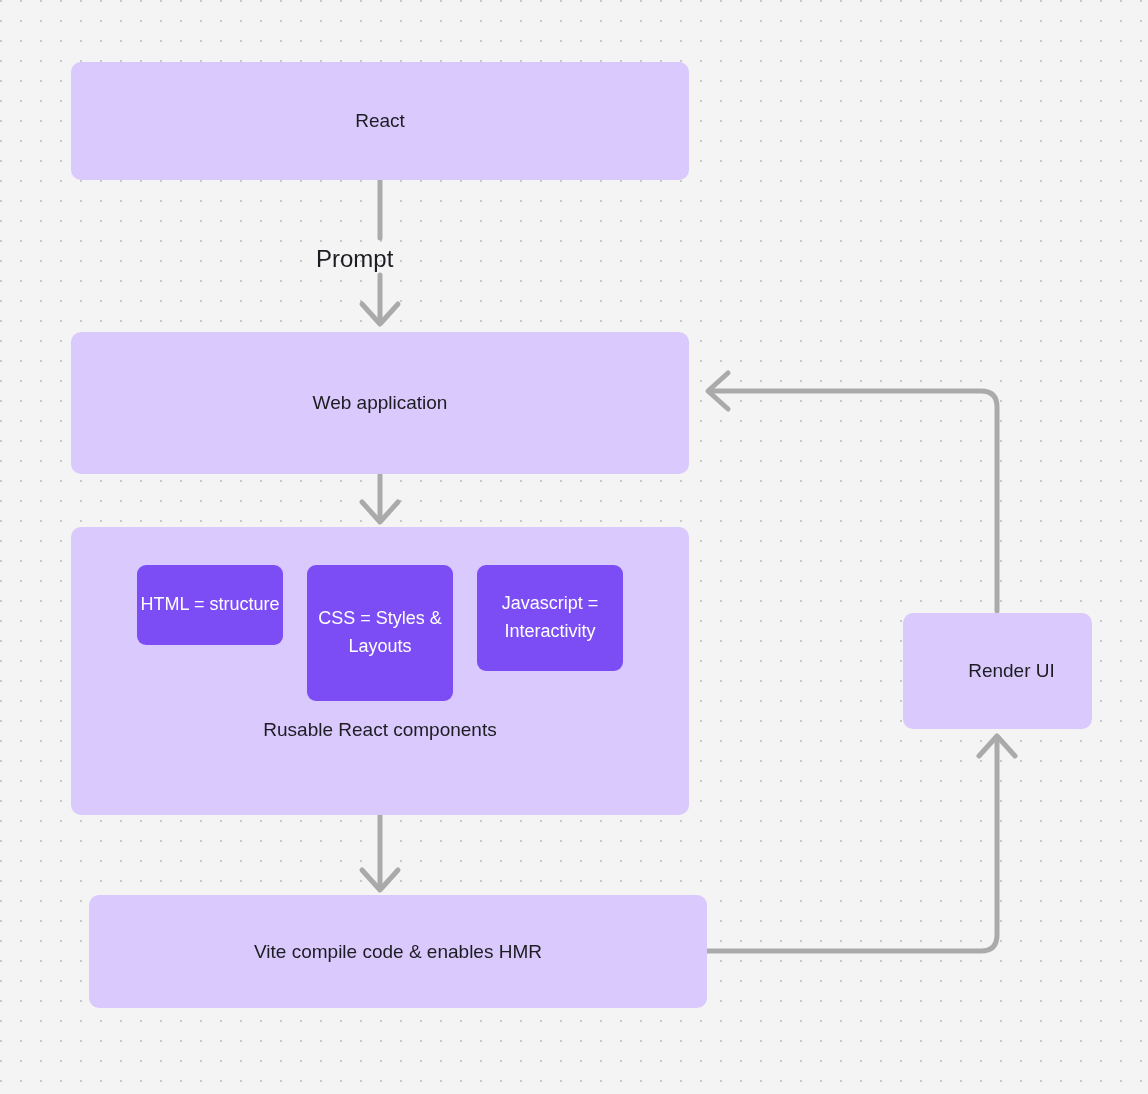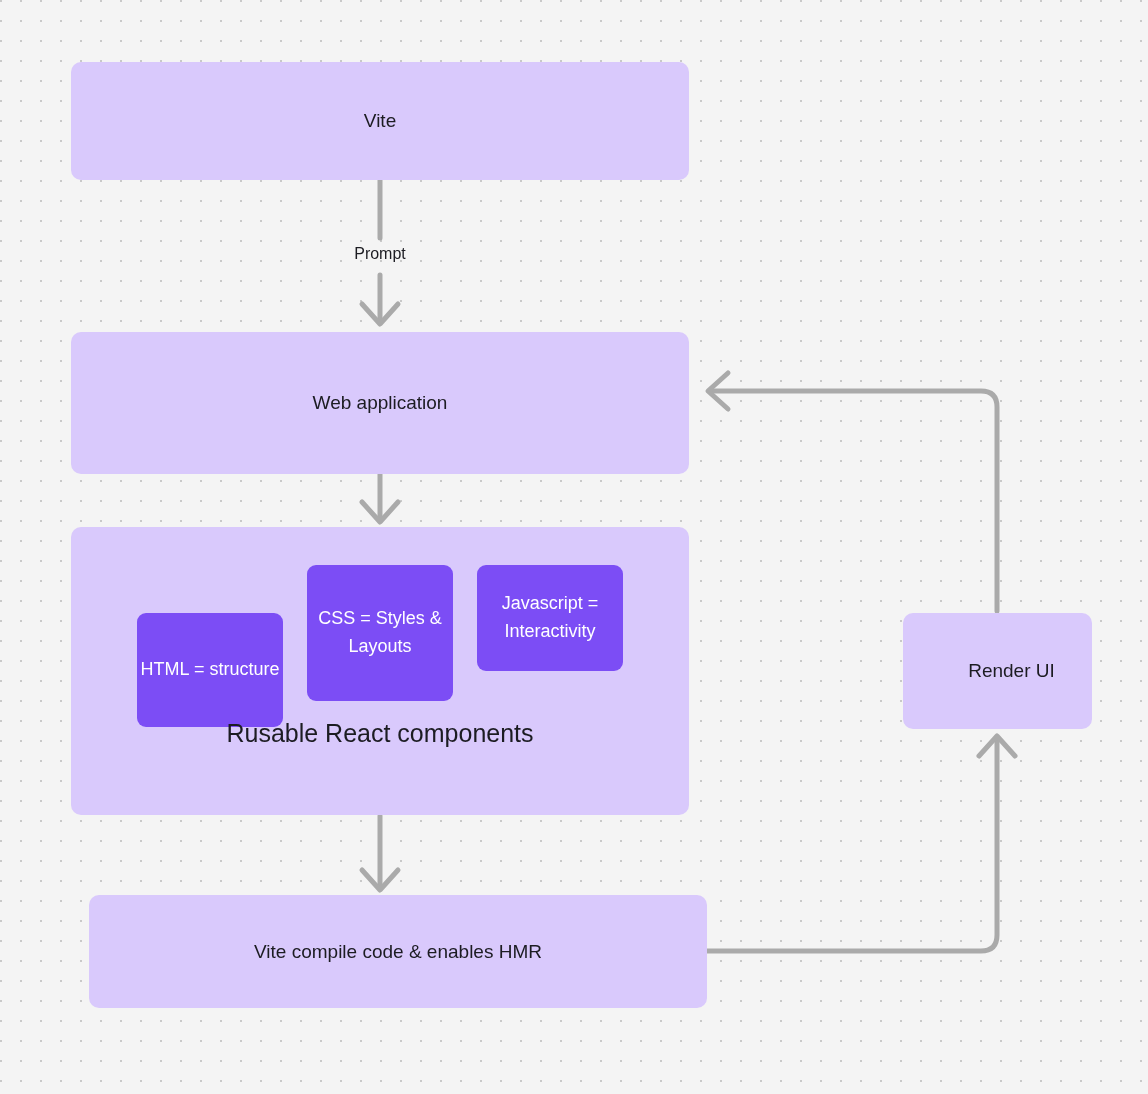--- a/index.html
+++ b/index.html
@@ -40,27 +40,26 @@
     background: #7c4df5;
     color: #ffffff;
     border-radius: 9px;
     font-size: 18px;
     line-height: 1.55;
   }
   .group-label {
     position: absolute;
     text-align: center;
     color: #1c1c22;
-    font-size: 25px;
+    font-size: 19px;
   }
   .edge-label {
     position: absolute;
-    text-align: center;
     color: #1c1c22;
-    font-size: 16px;
+    font-size: 24px;
     background: transparent;
   }
   svg.edges {
     position: absolute;
     left: 0;
     top: 0;
     width: 1148px;
     height: 1094px;
     overflow: visible;
     pointer-events: none;
@@ -108,33 +107,33 @@
       <path class="edge-head" d="M 979 756 L 997 736 L 1015 756"></path>
     </g>
 
     <g>
       <path class="edge-path" d="M 997 611 L 997 407 Q 997 391 981 391 L 710 391"></path>
       <path class="edge-head" d="M 728 373 L 708 391 L 728 409"></path>
     </g>
   </svg>
 
   <div class="node node-outer" style="left:71px; top:62px; width:618px; height:118px;">
-    <span>Vite</span>
+    <span>React</span>
   </div>
 
   <div class="edge-label" style="left:316px; top:245px; width:128px;">
     <span>Prompt</span>
   </div>
 
   <div class="node node-outer" style="left:71px; top:332px; width:618px; height:142px;">
     <span>Web application</span>
   </div>
 
   <div class="node node-outer" style="left:71px; top:527px; width:618px; height:288px; display:block;">
-    <div class="node node-inner" style="left:66px; top:38px; width:146px; height:114px; position:absolute;margin-top:48px;">
+    <div class="node node-inner" style="left:66px; top:38px; width:146px; height:80px; position:absolute;">
       <span>HTML = structure</span>
     </div>
     <div class="node node-inner" style="left:236px; top:38px; width:146px; height:136px; position:absolute;">
       <span>CSS = Styles &amp; Layouts</span>
     </div>
     <div class="node node-inner" style="left:406px; top:38px; width:146px; height:106px; position:absolute;border-radius:9px;">
       <span>Javascript = Interactivity</span>
     </div>
     <div class="group-label" style="left:0px; top:190px; width:618px;">
       <span>Rusable React components</span>

